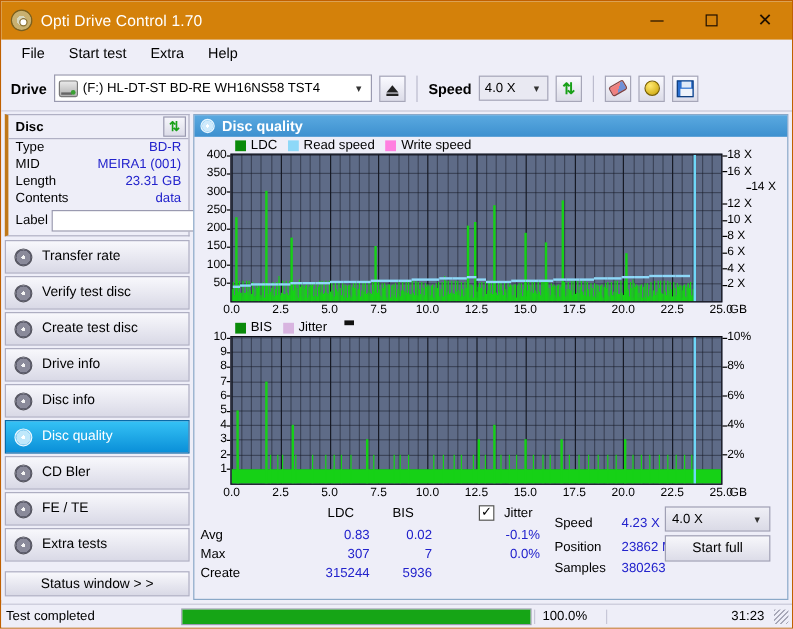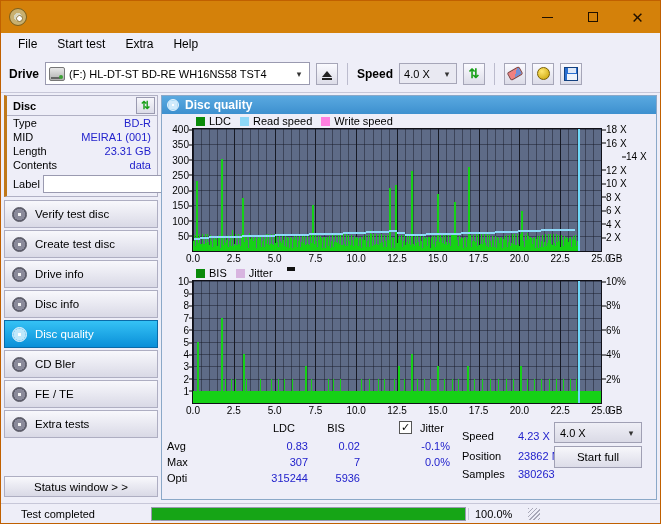--- a/index.html
+++ b/index.html
@@ -345,39 +345,40 @@
   
   #statusbar {
     position: absolute;
     left: 0; right: 0; bottom: 0;
     height: 20px;
     background: #eeeef8;
     border-top: 1px solid #c7c7d8;
     display: flex; align-items: center;
     font-size: 11px;
   }
-  #status-text { width: 148px; padding-left: 20px; }
+  #status-text { width: 148px; padding-left: 4px; }
   #progress-outer {
     flex: 1 1 auto; height: 14px; margin: 0 2px;
     background: #fff; border: 1px solid #9a9ab0;
     position: relative; max-width: 315px;
   }
   #progress-fill { position:absolute; left:0; top:0; bottom:0; background:#16a516; }
   #progress-pct { width: 60px; padding-left: 6px; border-left: 1px solid #c7c7d8; }
   #elapsed { width: 140px; text-align: right; padding-right: 8px; border-left: 1px solid #c7c7d8; }
   #grip { width: 12px; height: 12px; margin-right: 3px;
     background: repeating-linear-gradient(135deg,#a8a8b8 0 1px,transparent 1px 3px); }
 </style>
 </head>
 <body>
 
 <div id="app">
 
   <div id="titlebar">
     <div id="app-icon"></div>
+    <div id="title-text">Opti Drive Control 1.70</div>
     <div class="win-btns">
       <div class="win-btn">
           <span class="glyph-min"></span>
         </div>
       <div class="win-btn">
           <span class="glyph-max"></span>
         </div>
       <div class="win-btn">
           <span class="glyph-close">✕</span>
         </div>
@@ -451,20 +452,24 @@
         </div>
         <div id="label-row">
           <span class="k">Label</span>
           <input id="label-input" type="text" value="" style="">
           <div id="label-btn">
               <span class="cd-glyph"></span>
             </div>
         </div>
       </div>
 
+      <div class="nav-btn">
+        <span class="nav-icon"></span>
+        <span>Transfer rate</span>
+      </div>
       <div class="nav-btn">
         <span class="nav-icon"></span>
         <span>Verify test disc</span>
       </div>
       <div class="nav-btn">
         <span class="nav-icon"></span>
         <span>Create test disc</span>
       </div>
       <div class="nav-btn">
         <span class="nav-icon"></span>
@@ -1422,21 +1427,21 @@
         <span class="lbl" style="left:5px;top:22px">Avg</span>
         <span class="val" style="left:98px;top:22px;width:48px">0.83</span>
         <span class="val" style="left:150px;top:22px;width:48px">0.02</span>
         <span class="val" style="left:240px;top:22px;width:48px">-0.1%</span>
 
         <span class="lbl" style="left:5px;top:38px">Max</span>
         <span class="val" style="left:98px;top:38px;width:48px">307</span>
         <span class="val" style="left:150px;top:38px;width:48px">7</span>
         <span class="val" style="left:240px;top:38px;width:48px">0.0%</span>
 
-        <span class="lbl" style="left:5px;top:54px">Opti</span>
+        <span class="lbl" style="left:5px;top:54px">Create</span>
         <span class="val" style="left:80px;top:54px;width:66px">315244</span>
         <span class="val" style="left:150px;top:54px;width:48px">5936</span>
 
         <span class="lbl" style="left:300px;top:12px">Speed</span>
         <span class="val" style="left:356px;top:12px;width:72px;text-align:left">4.23 X</span>
         <span class="lbl" style="left:300px;top:32px">Position</span>
         <span class="val" style="left:356px;top:32px;width:72px;text-align:left">23862 MB</span>
         <span class="lbl" style="left:300px;top:50px">Samples</span>
         <span class="val" style="left:356px;top:50px;width:72px;text-align:left">380263</span>
 
@@ -1448,16 +1453,17 @@
       </div>
     </div>
   </div>
 
   <div id="statusbar">
     <div id="status-text">Test completed</div>
     <div id="progress-outer">
       <div id="progress-fill" style="width: 100%;"></div>
     </div>
     <div id="progress-pct">100.0%</div>
+    <div id="elapsed">31:23</div>
     <div id="grip"></div>
   </div>
 
 </div>
 
 </body></html>

